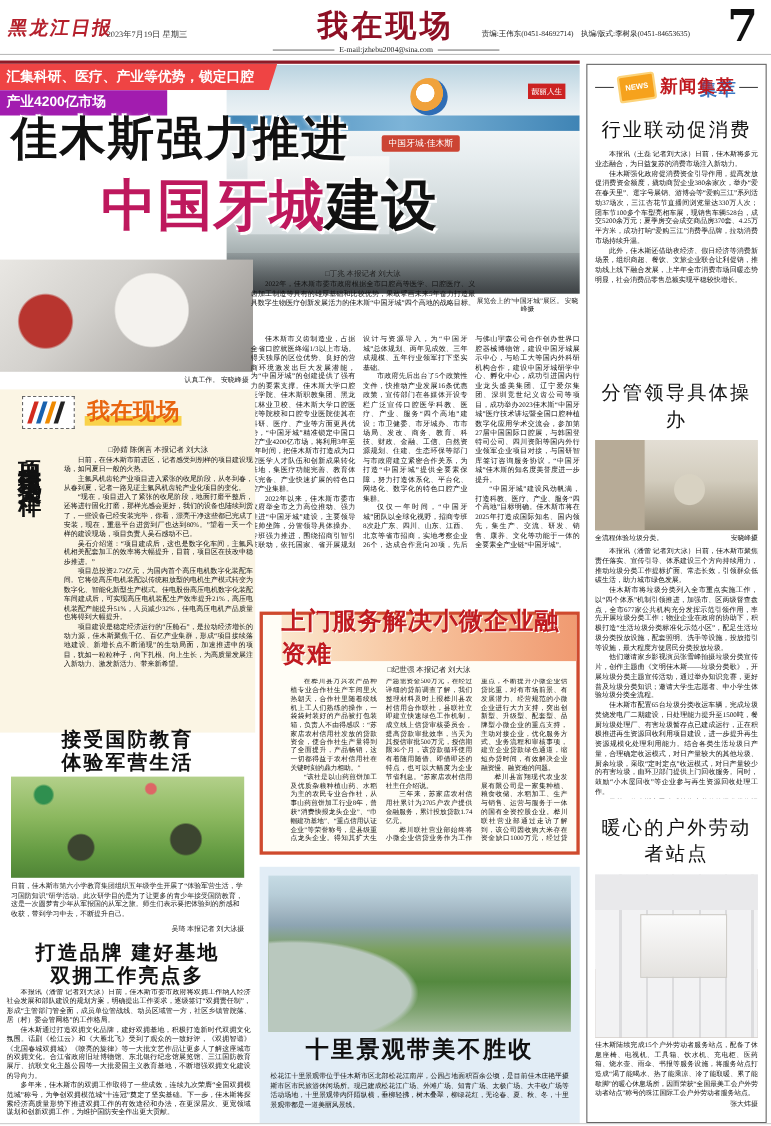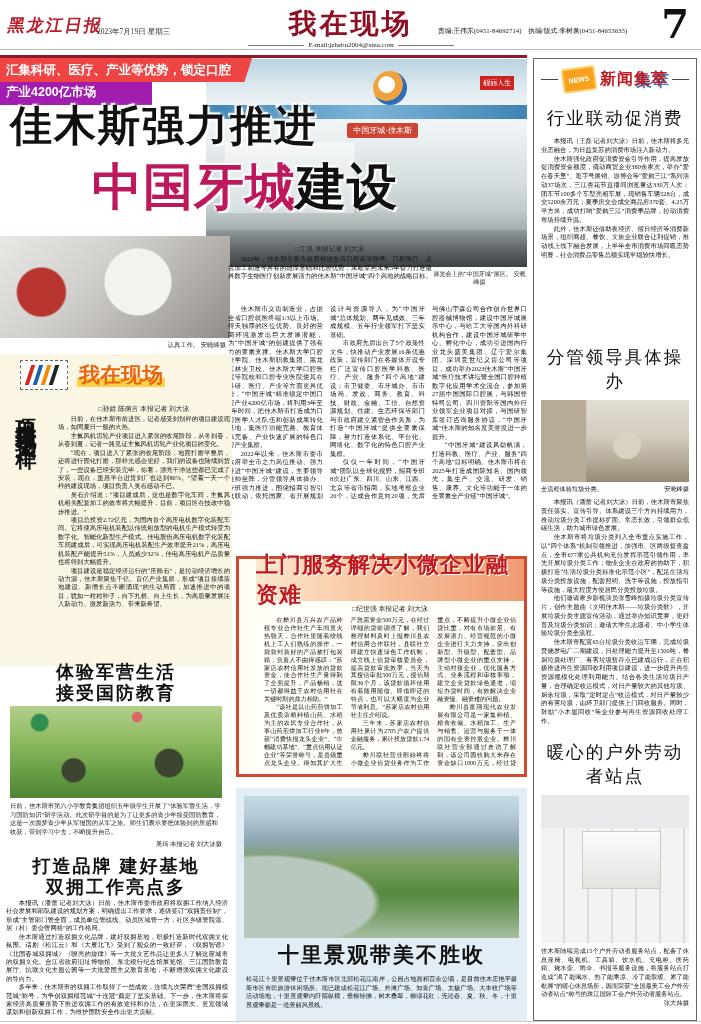--- a/index.html
+++ b/index.html
@@ -215,22 +215,22 @@
   <div class="abs bodytext scene-body">
     <p>日前，在佳木斯市前进区，记者感受到别样的项目建设现场，如同夏日一般的火热。</p>
     <p>主氟风机齿轮产业项目进入紧张的收尾阶段，从冬到春，从春到夏，记者一路见证主氟风机齿轮产业化项目的变化。</p>
     <p>“现在，项目进入了紧张的收尾阶段，地面打磨平整后，还将进行固化打磨，那样光感会更好，我们的设备也陆续到货了，一些设备已经安装完毕，你看，漂亮干净这些都已完成了安装，现在，重悬平台进货到厂也达到80%。”望着一天一个样的建设现场，项目负责人吴石感动不已。</p>
     <p>吴石介绍道：“项目建成后，这也是数字化车间，主氟风机相关配套加工的效率将大幅提升，目前，项目区在技改中稳步推进。”</p>
     <p>项目总投资2.72亿元，为国内首个高压电机数字化装配车间。它将使高压电机装配以传统粗放型的电机生产模式转变为数字化、智能化新型生产模式。佳电股份高压电机数字化装配车间建成后，可实现高压电机装配生产效率提升21%，高压电机装配产能提升51%，人员减少32%，佳电高压电机产品质量也将得到大幅提升。</p>
     <p>项目建设是稳定经济运行的“压舱石”，是拉动经济增长的动力源，佳木斯聚焦千亿、百亿产业集群，形成“项目接续落地建设、新增长点不断涌现”的生动局面，加速推进中的项目，犹如一粒粒种子，向下扎根、向上生长，为高质量发展注入新动力、激发新活力、带来新希望。</p>
   </div>
 
   <div class="abs secthead mil-title">
+    <div>接受国防教育</div>
     <div>体验军营生活</div>
-    <div>接受国防教育</div>
   </div>
   <div class="abs photo mil-photo"></div>
   <div class="abs caption mil-caption">日前，佳木斯市第六小学教育集团组织五年级学生开展了“体验军营生活，学习国防知识”研学活动。此次研学目的是为了让更多的青少年接受国防教育，这是一次圆梦青少年从军报国的从军之旅。师生们表示要把体验到的所感和收获，带到学习中去，不断提升自己。</div>
   <div class="abs credit mil-credit">吴琦 本报记者 刘大泳摄</div>
 
   <div class="abs secthead sy-title">
     <div>打造品牌 建好基地</div>
     <div>双拥工作亮点多</div>
   </div>
   <div class="abs bodytext sy-body">

